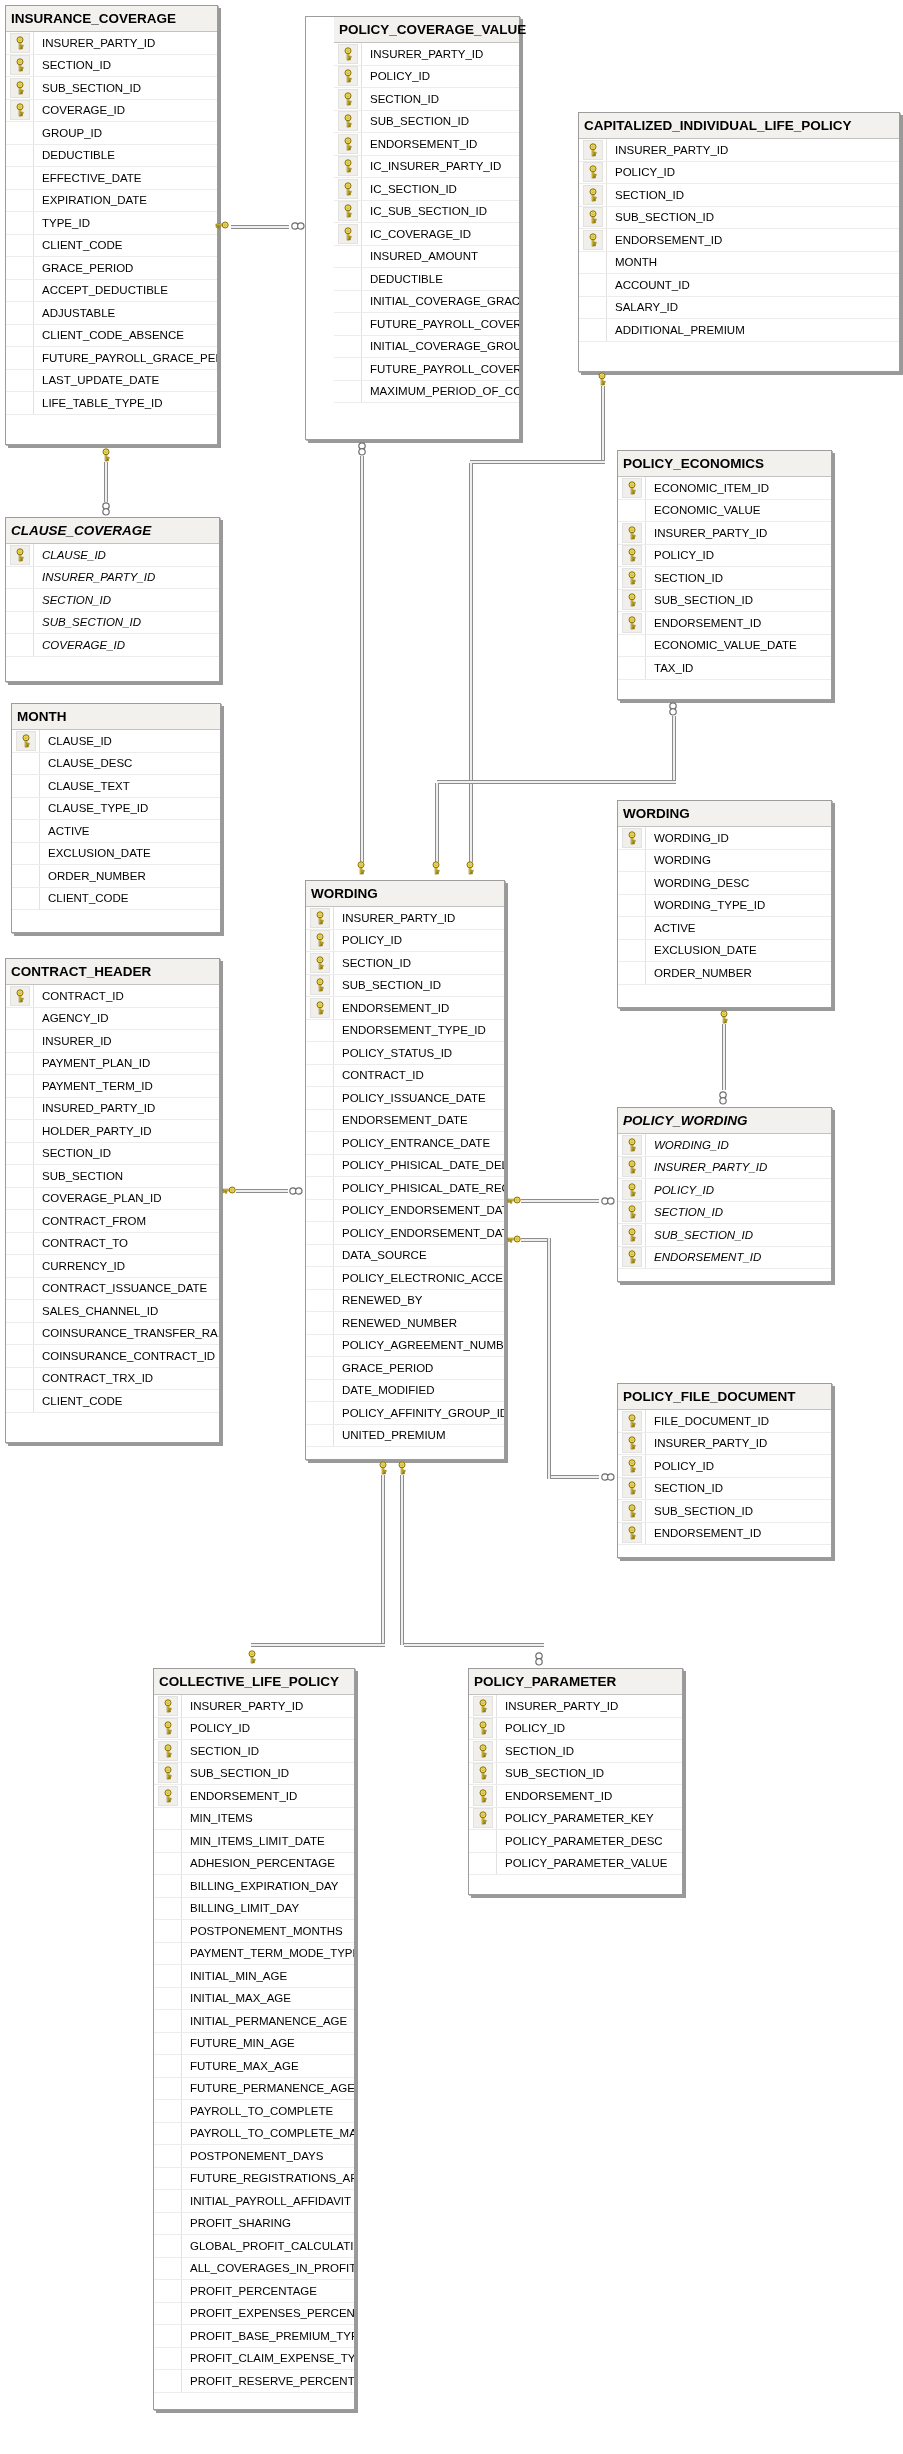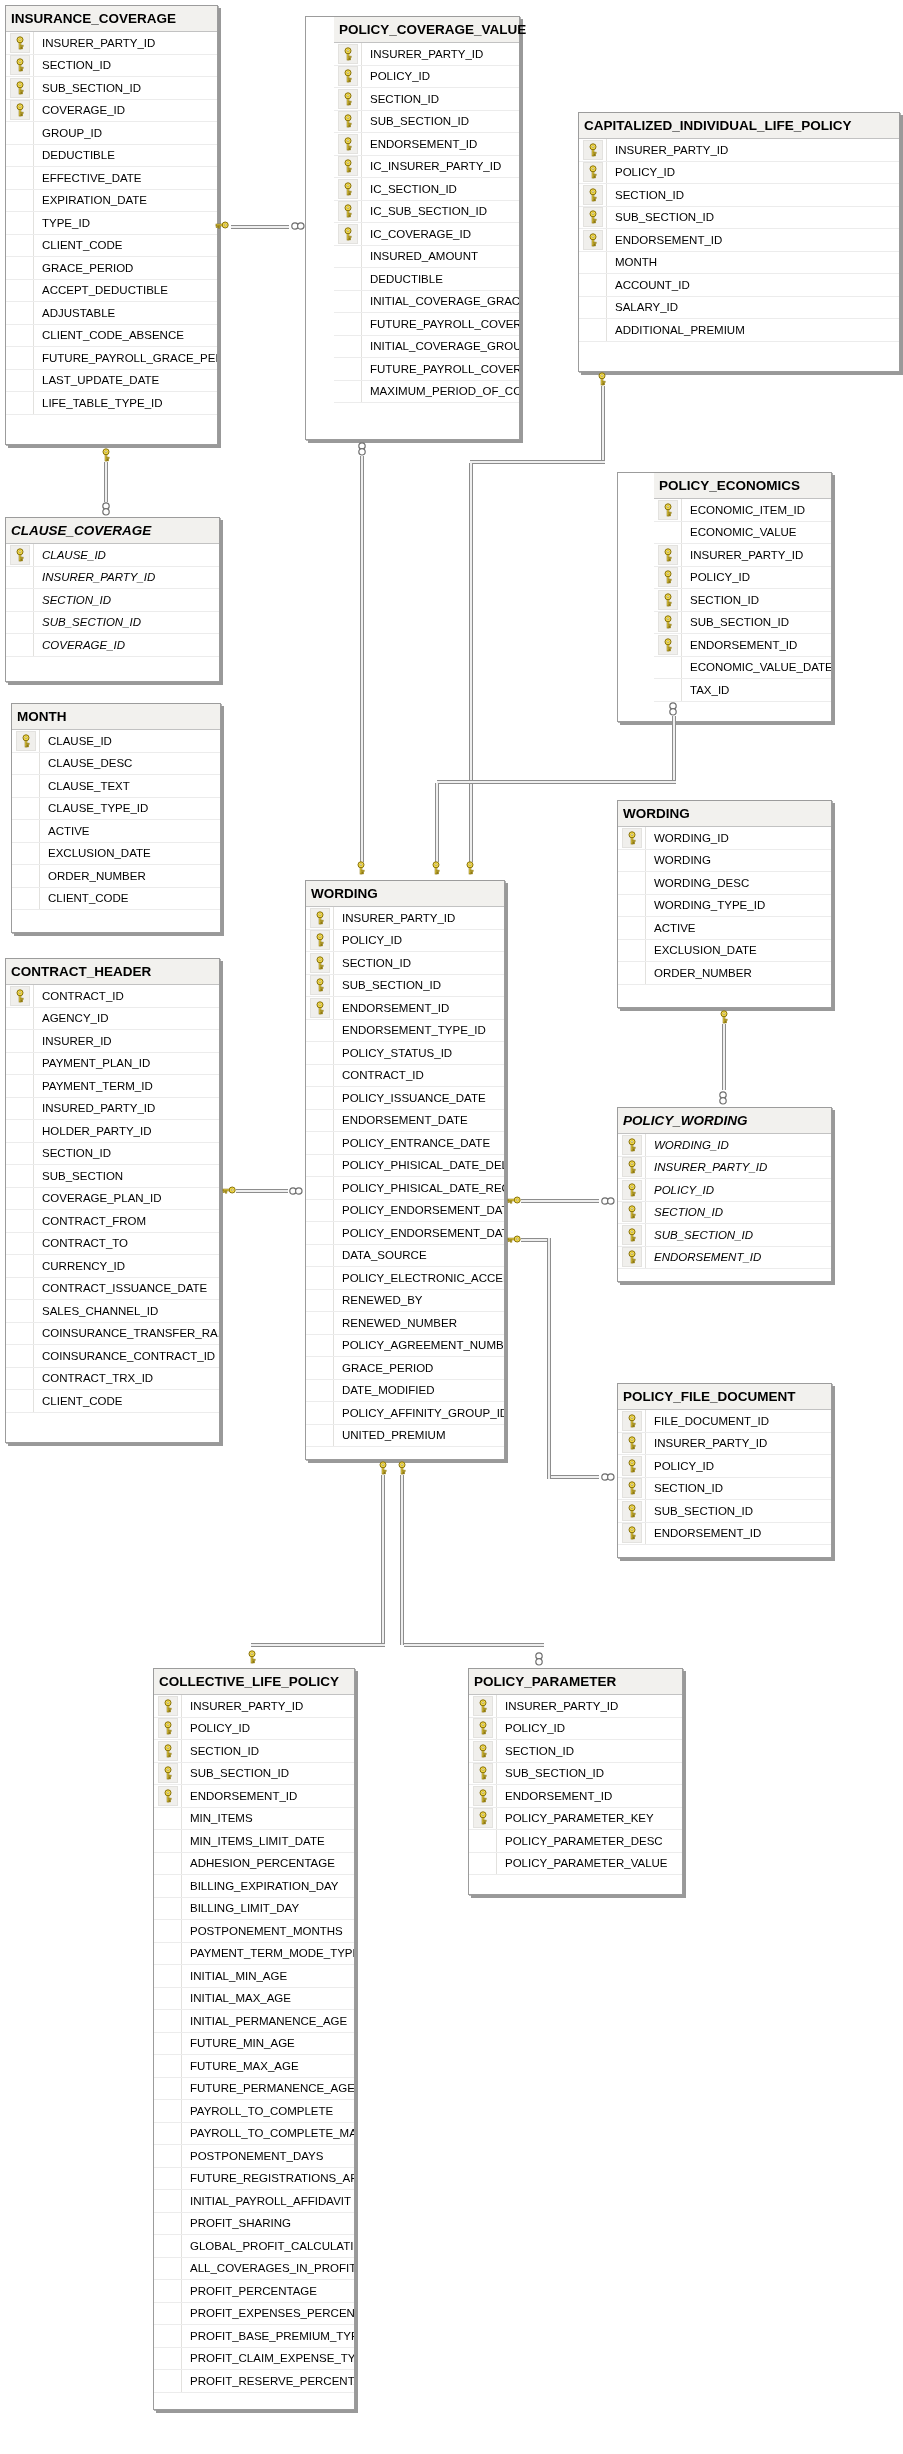--- a/index.html
+++ b/index.html
@@ -389,21 +389,21 @@
       </div>
       <div class="row">
         <div class="gut"></div>
         <div class="lbl">SALARY_ID</div>
       </div>
       <div class="row">
         <div class="gut"></div>
         <div class="lbl">ADDITIONAL_PREMIUM</div>
       </div>
     </div>
-    <div class="tbl" style="left: 617px; top: 472px; width: 215px; height: 250px; padding-left: 36px;">
+    <div class="tbl" style="left: 617px; top: 450px; width: 215px; height: 250px;">
       <div class="hd">
         <span class="ttl">POLICY_ECONOMICS</span>
       </div>
       <div class="row">
         <div class="gut">
           <span class="keychip">
             <svg width="14" height="14" viewBox="0 0 14 14">
               <circle cx="7" cy="3.8" r="3" fill="#f9e04c" stroke="#86700a" stroke-width="1"></circle>
               <circle cx="7" cy="3.8" r="1.05" fill="#ffffff" stroke="#86700a" stroke-width="0.5"></circle>
               <rect x="6.1" y="6.6" width="1.8" height="6.4" fill="#f9e04c" stroke="#86700a" stroke-width="0.7"></rect>

